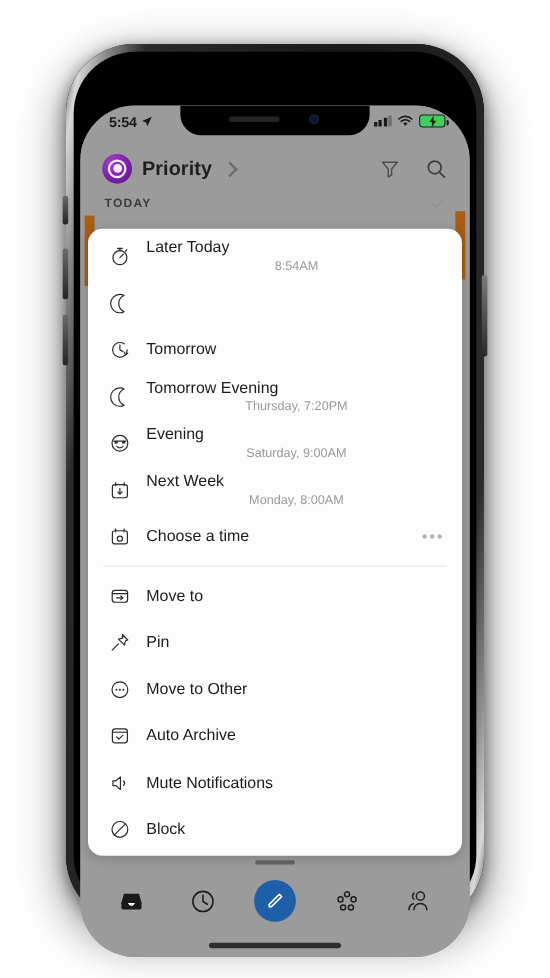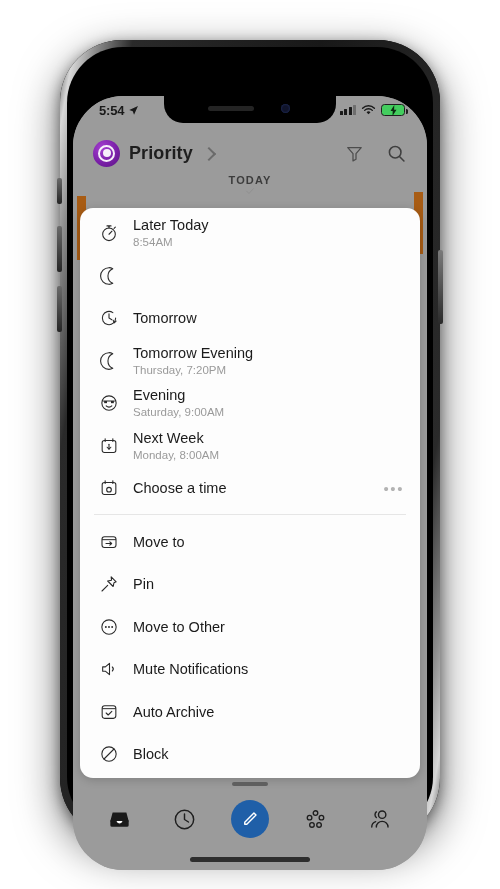--- a/index.html
+++ b/index.html
@@ -148,21 +148,20 @@
     width: 8px; height: 8px; border-top: 2px solid #6b6b6b; border-right: 2px solid #6b6b6b;
     transform: rotate(45deg); margin-left: 2px; margin-top: 1px;
   }
   .hdr-actions { display:flex; align-items:center; gap: 22px; }
 
   
   .today-row {
     position: absolute; top: 78px; left: 0; right: 0; height: 22px;
     display: flex; align-items: center; padding: 0 22px;
     box-sizing: border-box;
-    flex-direction: column;
   }
   .today-label {
     font-size: 11px; font-weight: bold; letter-spacing: 1.1px; color: #3c3c3c;
     flex: 1;
   }
 
   
   .swipe-strip {
     position: absolute; top: 100px; width: 9px; height: 64px;
     background: #a85c14;
@@ -189,21 +188,21 @@
     box-sizing: border-box;
   }
   .sheet-item.two-line { height: 42.5px; }
   .item-icon {
     width: 30px; flex: none;
     display: flex; align-items: center; justify-content: center;
     color: #2a2a2a;
   }
   .item-text { flex: 1; padding-left: 9px; }
   .item-title { font-size: 14.5px; color: #1b1b1b; line-height: 1.25; }
-  .item-sub { font-size: 11.5px; color: #9a9a9a; line-height: 1.3; margin-top: 1px; }
+  .item-sub { font-size: 11.5px; color: #9a9a9a; line-height: 1.3; margin-top: 1px; text-align: center; }
   .item-more { color: #b3b3b3; font-size: 15px; letter-spacing: 1.6px; padding-right: 2px; }
   .sheet-divider { height: 1px; background: #e6e6e6; margin: 2px 14px 2px 14px; }
 
   
   .grabber {
     position: absolute; bottom: 84px; left: 50%; transform: translateX(-50%);
     width: 36px; height: 4px; border-radius: 2px; background: #5f5f5f;
     z-index: 14;
   }
   .tabbar {
@@ -446,39 +445,39 @@
             </svg>
           </span>
           <span class="item-text">
             <div class="item-title">Move to Other</div>
           </span>
         </div>
 
         <div class="sheet-item">
           <span class="item-icon">
             <svg width="20" height="20" viewBox="0 0 24 24">
-              <path d="M12.6 5.2 7.6 9.4H4.4v5.2h3.2l5 4.2z" fill="none" stroke="#2a2a2a" stroke-width="1.3" stroke-linejoin="round"></path>
-              <path d="M16 9.6a3.4 3.4 0 0 1 0 4.8" fill="none" stroke="#2a2a2a" stroke-width="1.3" stroke-linecap="round"></path>
-            </svg>
-          </span>
-          <span class="item-text">
-            <div class="item-title">Mute Notifications</div>
-          </span>
-        </div>
-
-        <div class="sheet-item">
-          <span class="item-icon">
-            <svg width="20" height="20" viewBox="0 0 24 24">
               <rect x="3.8" y="4.4" width="16.4" height="15.2" rx="3" fill="none" stroke="#2a2a2a" stroke-width="1.3"></rect>
               <line x1="3.8" y1="8" x2="20.2" y2="8" stroke="#2a2a2a" stroke-width="1.2"></line>
               <path d="M8.6 13.2 11 15.6l4.4-4.4" fill="none" stroke="#2a2a2a" stroke-width="1.3" stroke-linecap="round" stroke-linejoin="round"></path>
             </svg>
           </span>
           <span class="item-text">
             <div class="item-title">Auto Archive</div>
+          </span>
+        </div>
+
+        <div class="sheet-item">
+          <span class="item-icon">
+            <svg width="20" height="20" viewBox="0 0 24 24">
+              <path d="M12.6 5.2 7.6 9.4H4.4v5.2h3.2l5 4.2z" fill="none" stroke="#2a2a2a" stroke-width="1.3" stroke-linejoin="round"></path>
+              <path d="M16 9.6a3.4 3.4 0 0 1 0 4.8" fill="none" stroke="#2a2a2a" stroke-width="1.3" stroke-linecap="round"></path>
+            </svg>
+          </span>
+          <span class="item-text">
+            <div class="item-title">Mute Notifications</div>
           </span>
         </div>
 
         <div class="sheet-item">
           <span class="item-icon">
             <svg width="20" height="20" viewBox="0 0 24 24">
               <circle cx="12" cy="12" r="8.6" fill="none" stroke="#2a2a2a" stroke-width="1.3"></circle>
               <line x1="6" y1="18" x2="18" y2="6" stroke="#2a2a2a" stroke-width="1.3" stroke-linecap="round"></line>
             </svg>
           </span>

